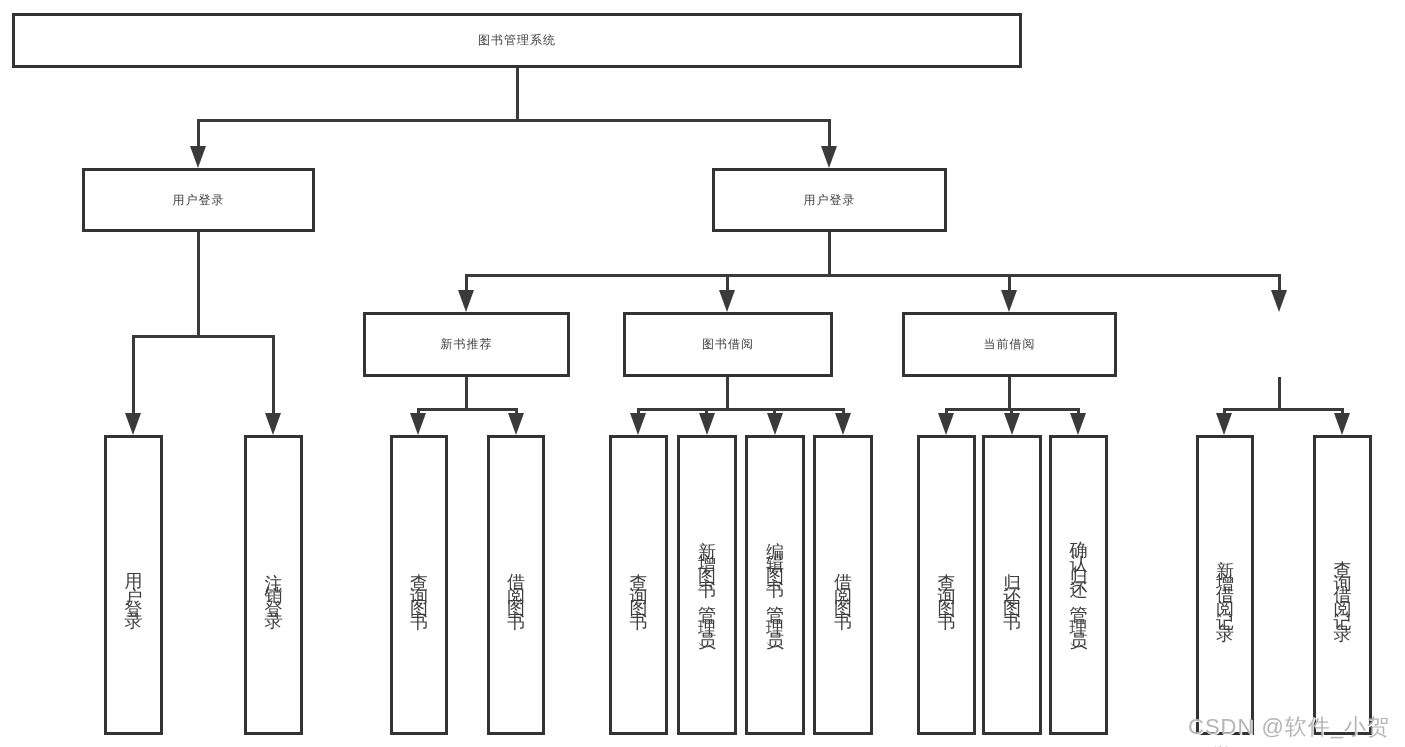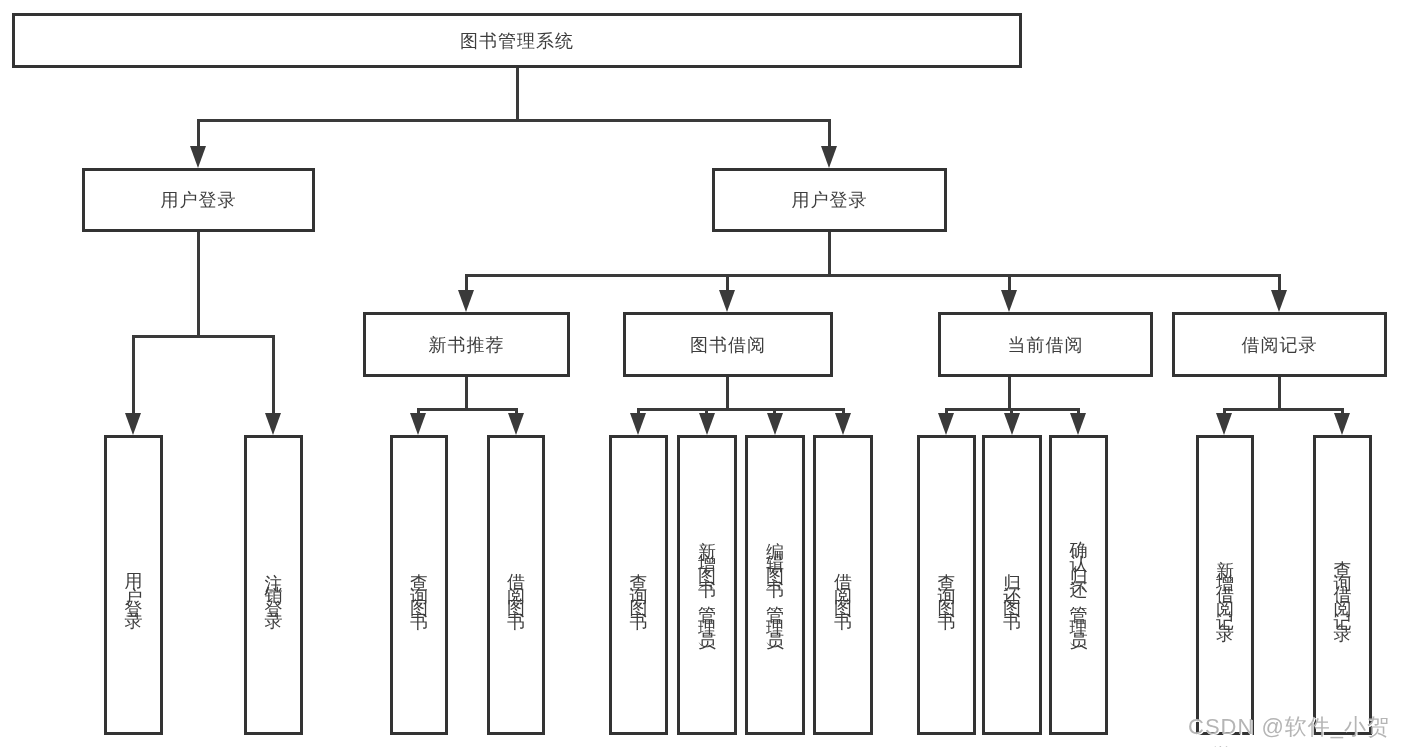--- a/index.html
+++ b/index.html
@@ -3,21 +3,21 @@
 <meta charset="utf-8">
 <style>
   html,body{margin:0;padding:0;background:#ffffff;}
   .canvas{
     position:relative;width:1405px;height:747px;background:#ffffff;overflow:hidden;
     font-family:"Liberation Sans",sans-serif;
   }
   .box{
     position:absolute;background:#ffffff;border:3px solid #333333;box-sizing:border-box;
     display:flex;align-items:center;justify-content:center;
-    color:#3d3d3d;font-size:18px;letter-spacing:1px;white-space:nowrap;
+    color:#3d3d3d;font-size:12px;letter-spacing:1px;white-space:nowrap;
   }
   .leaf{
     writing-mode:vertical-rl;text-orientation:mixed;
     letter-spacing:13px;line-height:1;font-size:18px;white-space:normal;
   }
   .line{position:absolute;background:#3a3a3a;}
   .arrow{
     position:absolute;width:0;height:0;
     border-left:8px solid transparent;border-right:8px solid transparent;
     border-top:22px solid #3a3a3a;
@@ -58,22 +58,21 @@
   <div class="line" style="left:726px;top:274px;width:3px;height:20px;"></div>
   <div class="line" style="left:1008px;top:274px;width:3px;height:20px;"></div>
   <div class="line" style="left:1278px;top:274px;width:3px;height:20px;"></div>
   <div class="arrow" style="left:458px;top:290px;"></div>
   <div class="arrow" style="left:719px;top:290px;"></div>
   <div class="arrow" style="left:1001px;top:290px;"></div>
   <div class="arrow" style="left:1271px;top:290px;"></div>
 
   <div class="box" style="left:623px;top:312px;width:210px;height:65px;">图书借阅</div>
   <div class="box" style="left:363px;top:312px;width:207px;height:65px;">新书推荐</div>
-  <div class="box" style="left:902px;top:312px;width:215px;height:65px;margin-left:36px;">当前借阅</div>
-  <div class="box" style="left:1172px;top:312px;width:215px;height:65px;">借阅记录</div>
+  <div class="box" style="left:902px;top:312px;width:215px;height:65px;">当前借阅</div>
 
   <div class="line" style="left:465px;top:377px;width:3px;height:31px;"></div>
   <div class="line" style="left:417px;top:408px;width:101px;height:3px;"></div>
   <div class="line" style="left:417px;top:408px;width:3px;height:10px;"></div>
   <div class="line" style="left:515px;top:408px;width:3px;height:10px;"></div>
   <div class="arrow" style="left:410px;top:413px;"></div>
   <div class="arrow" style="left:508px;top:413px;"></div>
 
   <div class="line" style="left:726px;top:377px;width:3px;height:31px;"></div>
   <div class="line" style="left:637px;top:408px;width:208px;height:3px;"></div>

